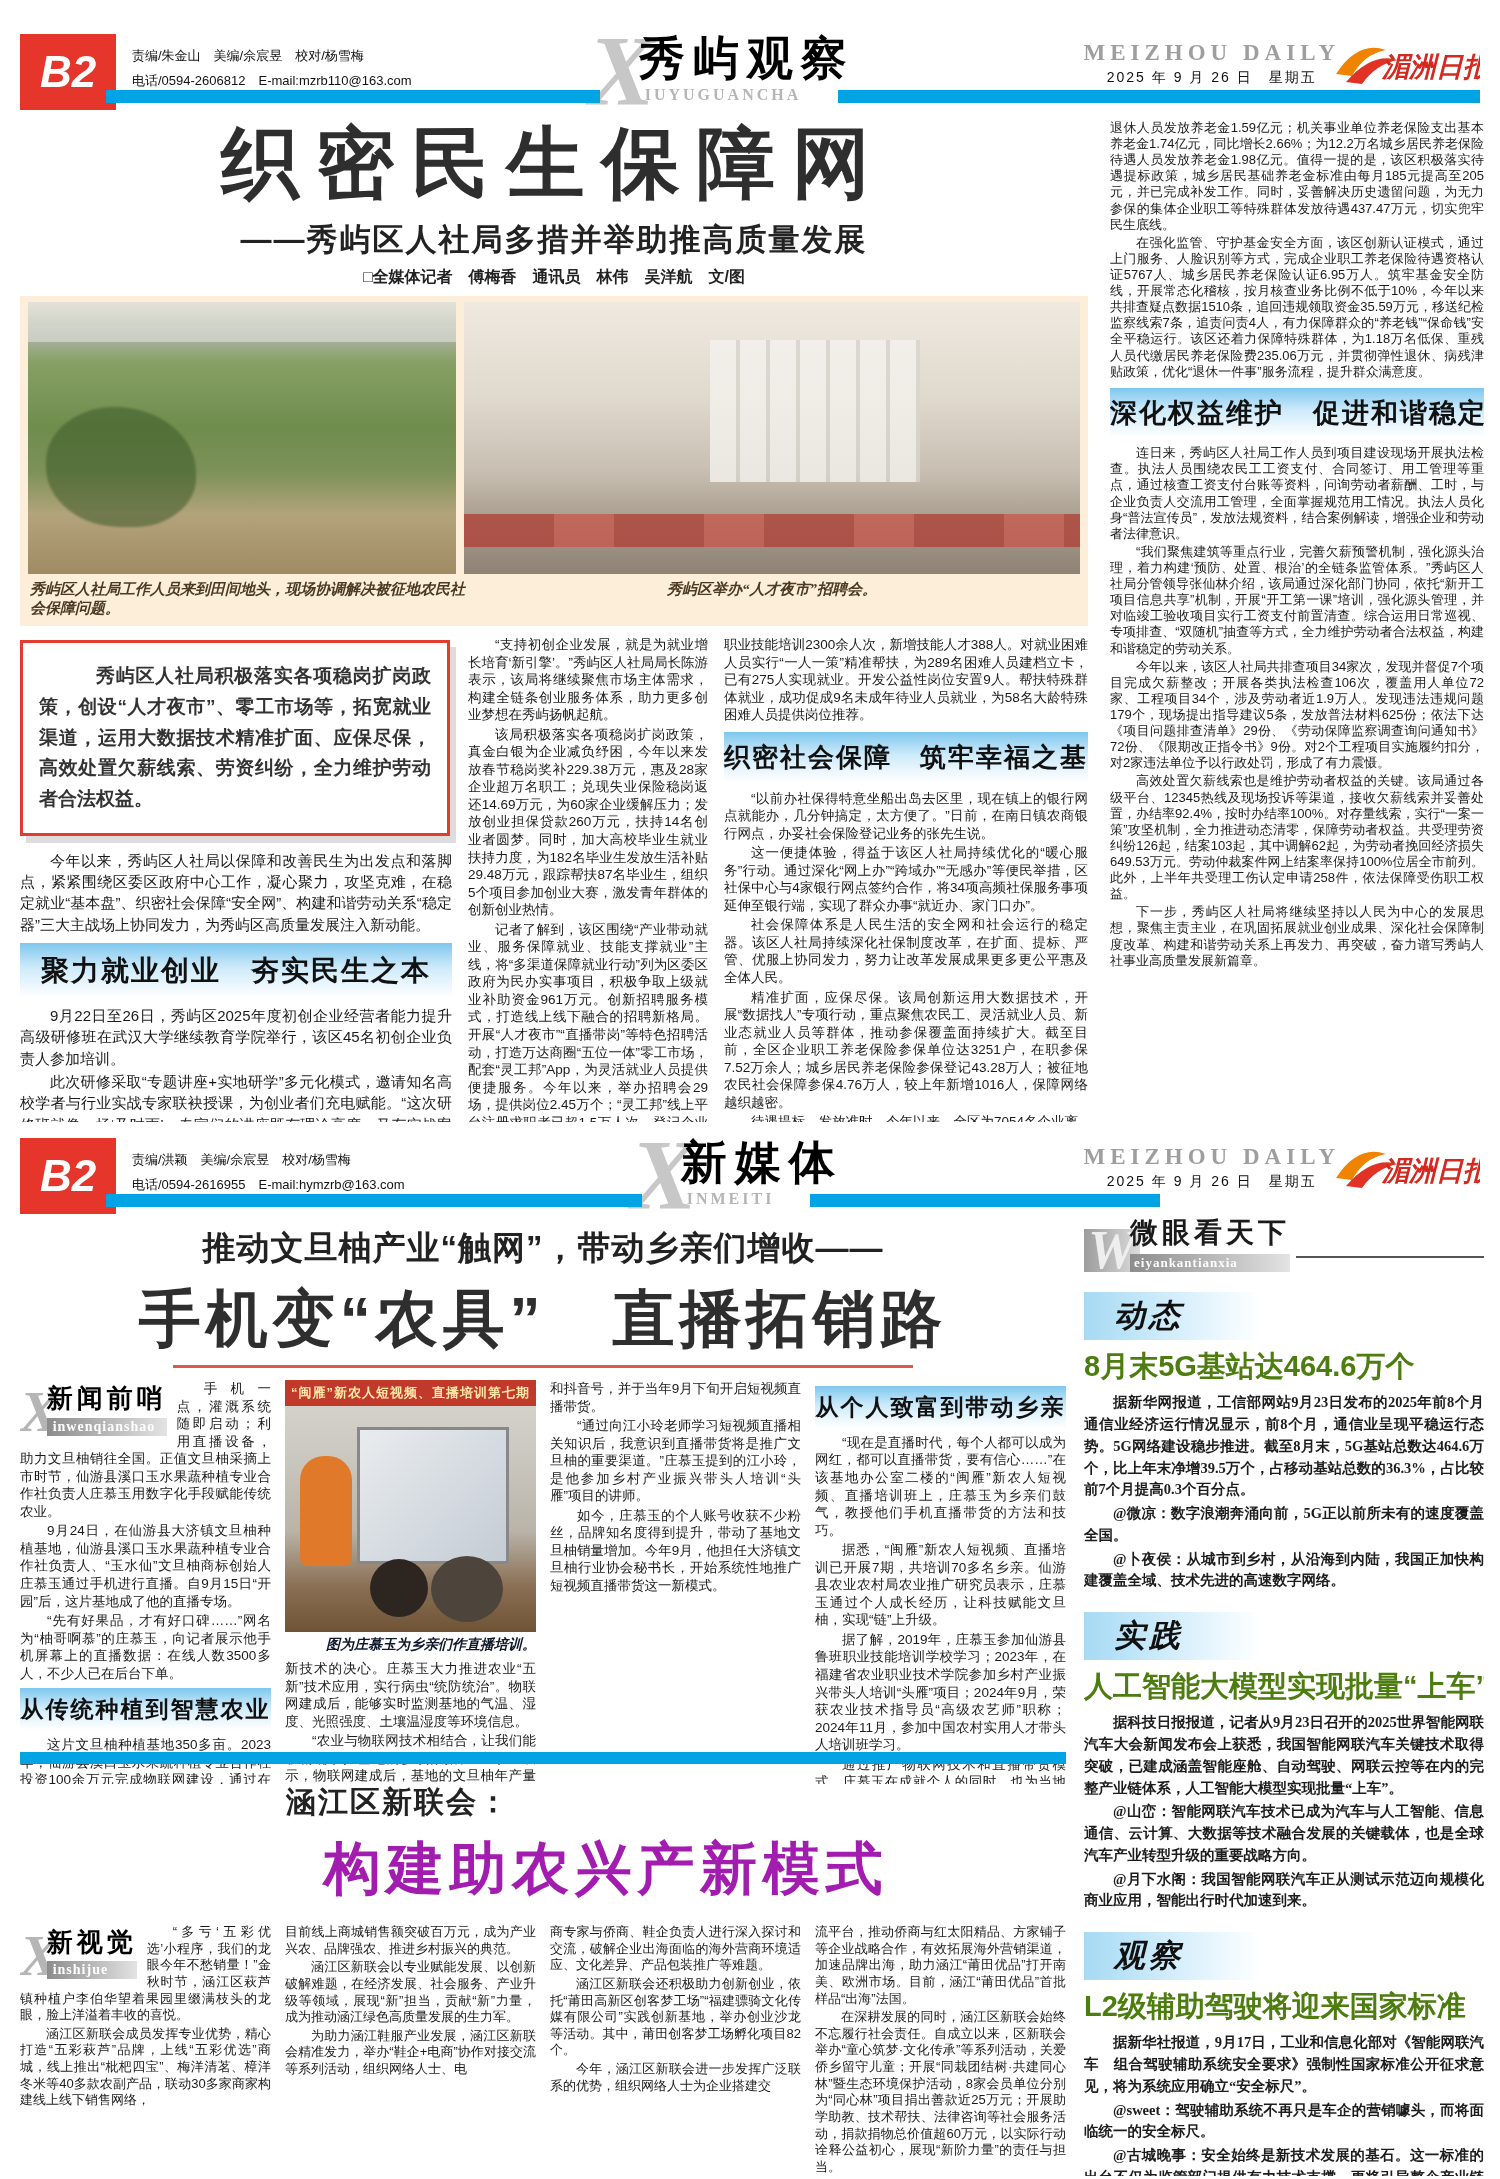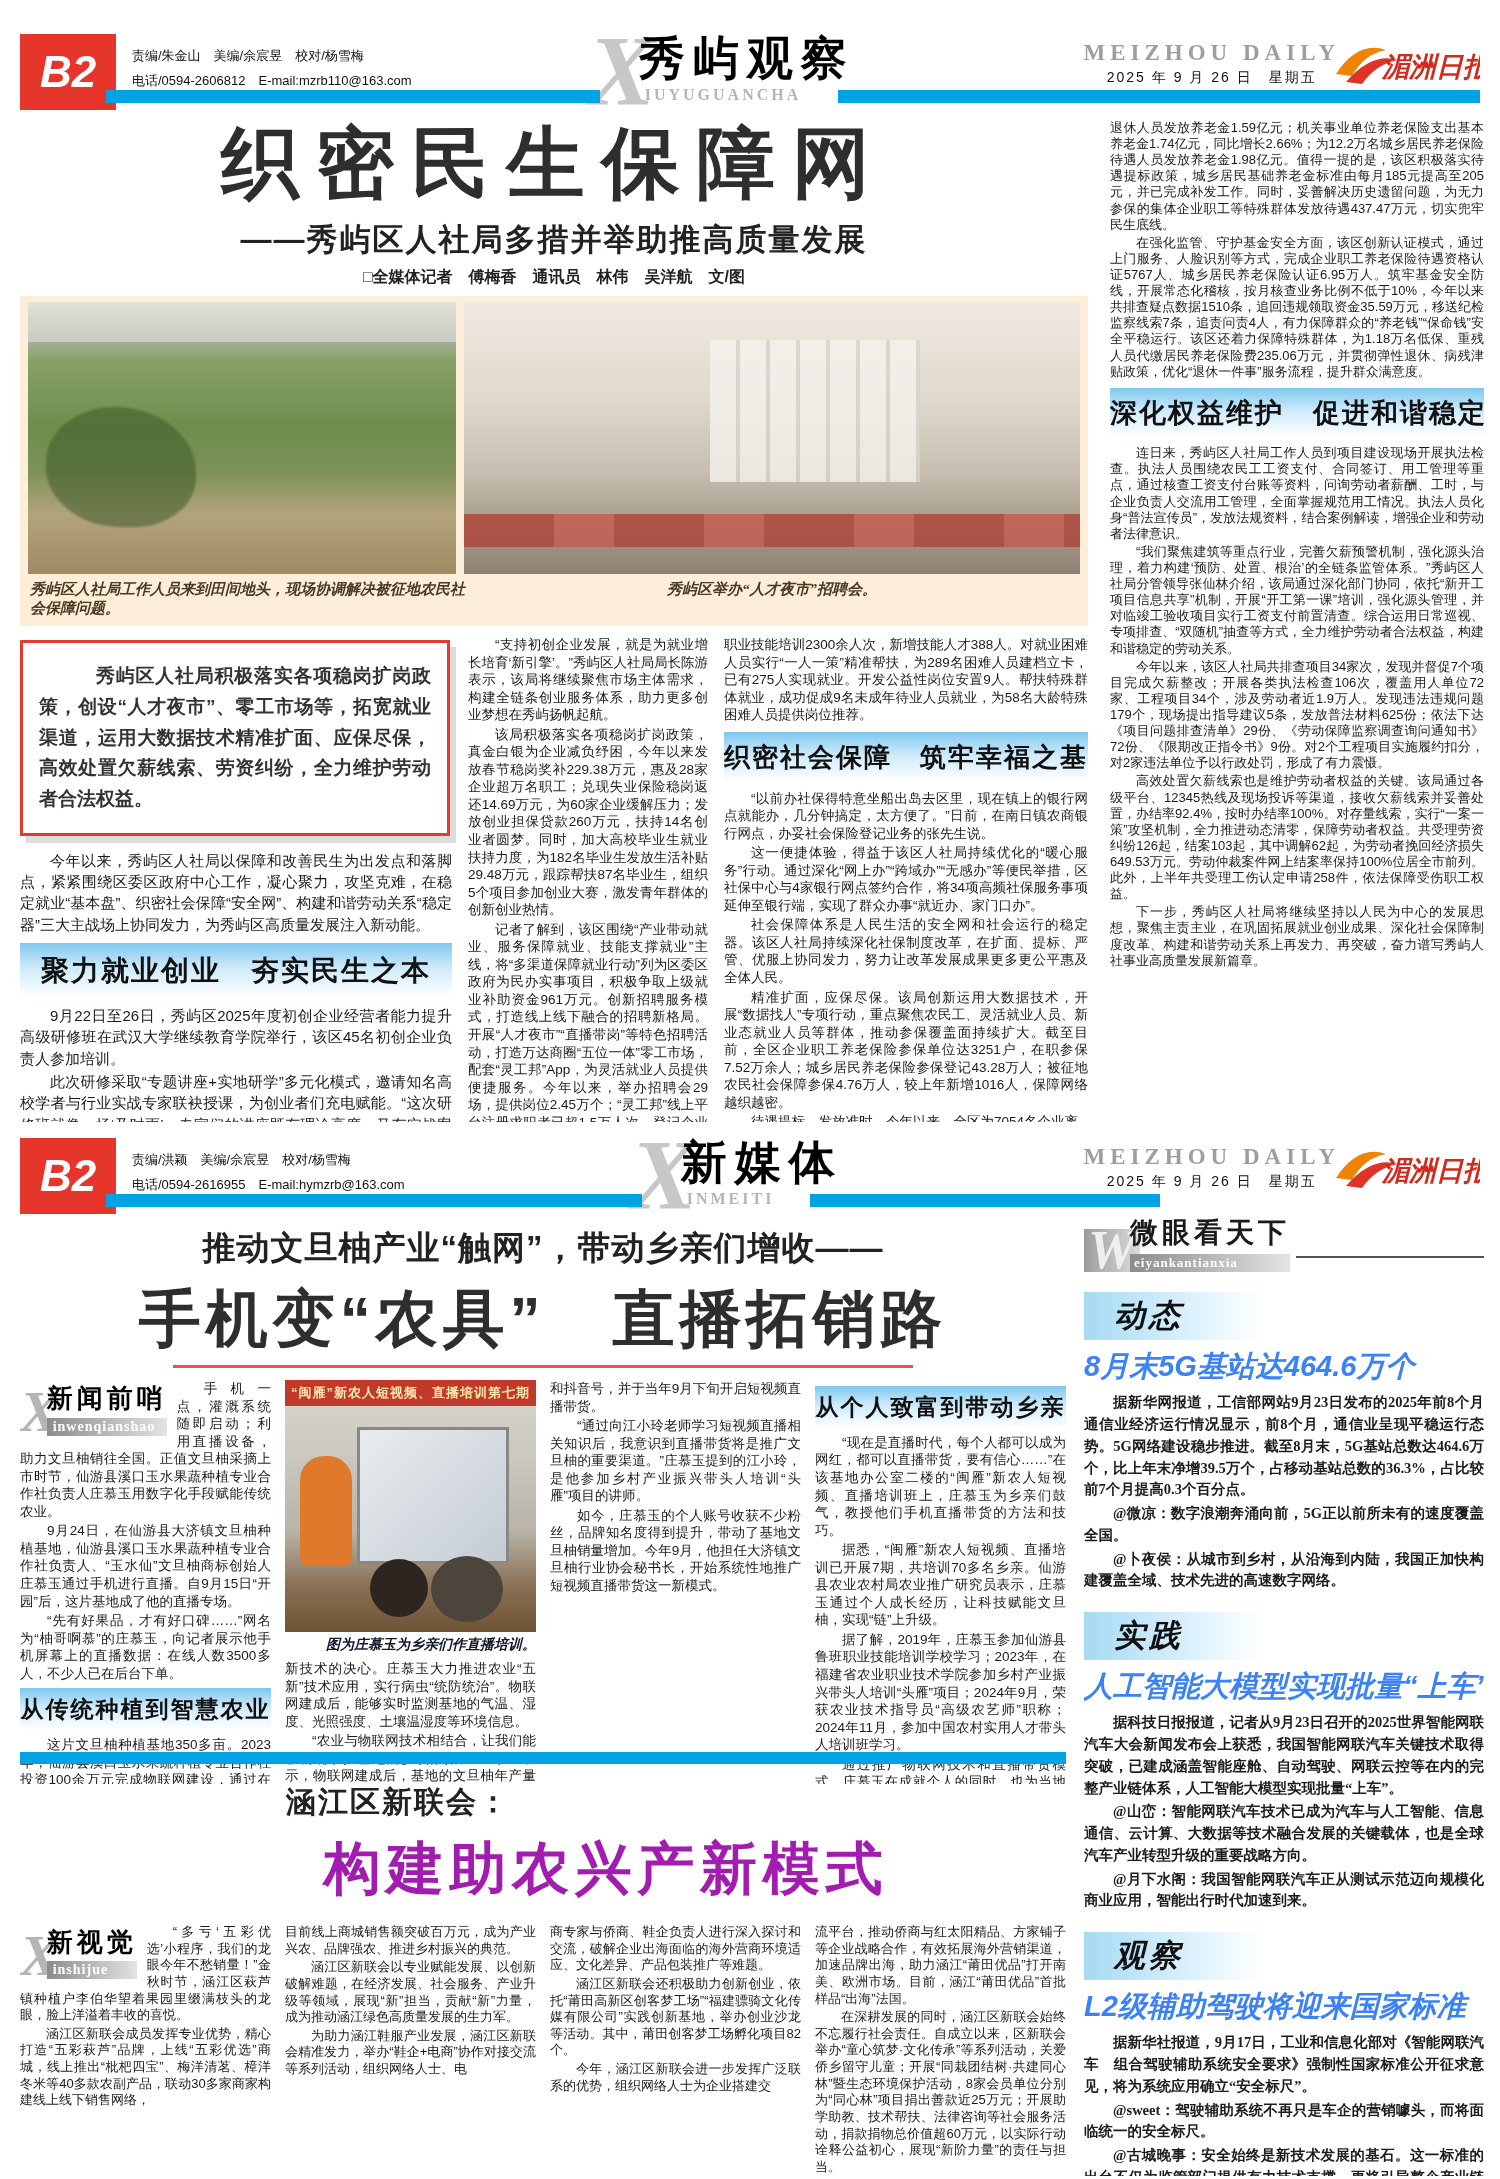--- a/index.html
+++ b/index.html
@@ -89,21 +89,21 @@
   .wykhead{display:flex;align-items:flex-end;}
   .wykhead .rule{flex:1;border-top:2px solid #555;margin-bottom:14px;margin-left:6px;}
   .wlab{display:flex;align-items:flex-end;}
   .wlabx{font:italic 700 54px "Liberation Serif",serif;color:#b5b5b5;line-height:.8;margin-right:-10px;
          background:linear-gradient(90deg,#9c9c9c,#dcdcdc);color:#eee;padding:0 4px;}
   .wlabcol .labt{font-weight:900;font-size:28px;letter-spacing:4px;}
   .wlabcol .labp{background:linear-gradient(90deg,#8c8c8c,#e3e3e3);color:#fff;font:700 13px "Liberation Serif",serif;
                  letter-spacing:1px;padding:1px 10px 1px 4px;margin-top:2px;}
   .wtag{width:140px;background:linear-gradient(90deg,#a6daf4,#eaf7fe 75%,#fff);font:italic 900 31px "Liberation Sans",sans-serif;
         letter-spacing:4px;padding:3px 8px 3px 30px;margin:20px 0 8px;color:#111;}
-  .wttl{font-weight:900;font-size:29px;line-height:1.25;color:#3b82f6;margin:0 0 8px;letter-spacing:0px;white-space:nowrap;font-style:italic;}
+  .wttl{font-weight:900;font-size:29px;line-height:1.25;color:#4d7c0f;margin:0 0 8px;letter-spacing:0px;white-space:nowrap;}
   .wbody p{font:700 14.5px "Liberation Serif",serif;line-height:1.5;text-indent:2em;margin:0 0 2px;text-align:justify;color:#1c1c1c;}
 </style>
 </head>
 <body>
 
 <div class="page">
 
   <div class="sec" style="top:0;height:1122px;">
     <div class="mast" style="margin-top:24px;">
       <div class="plate">B2</div>

